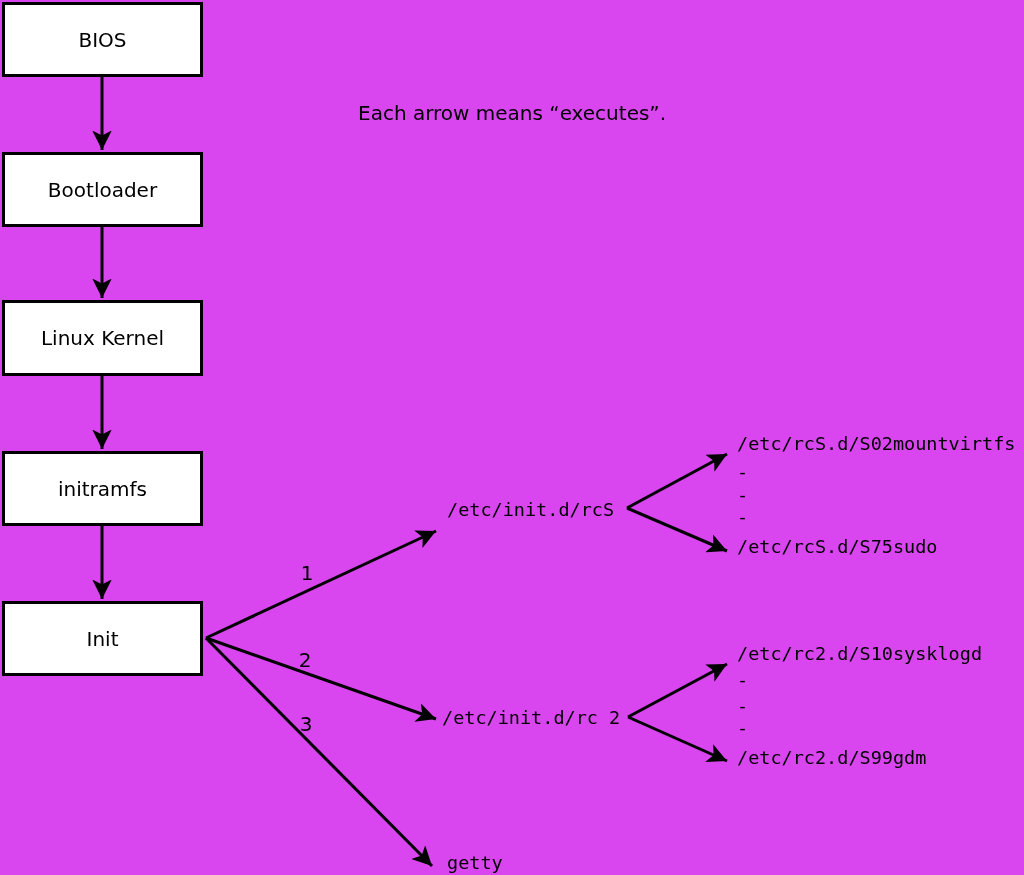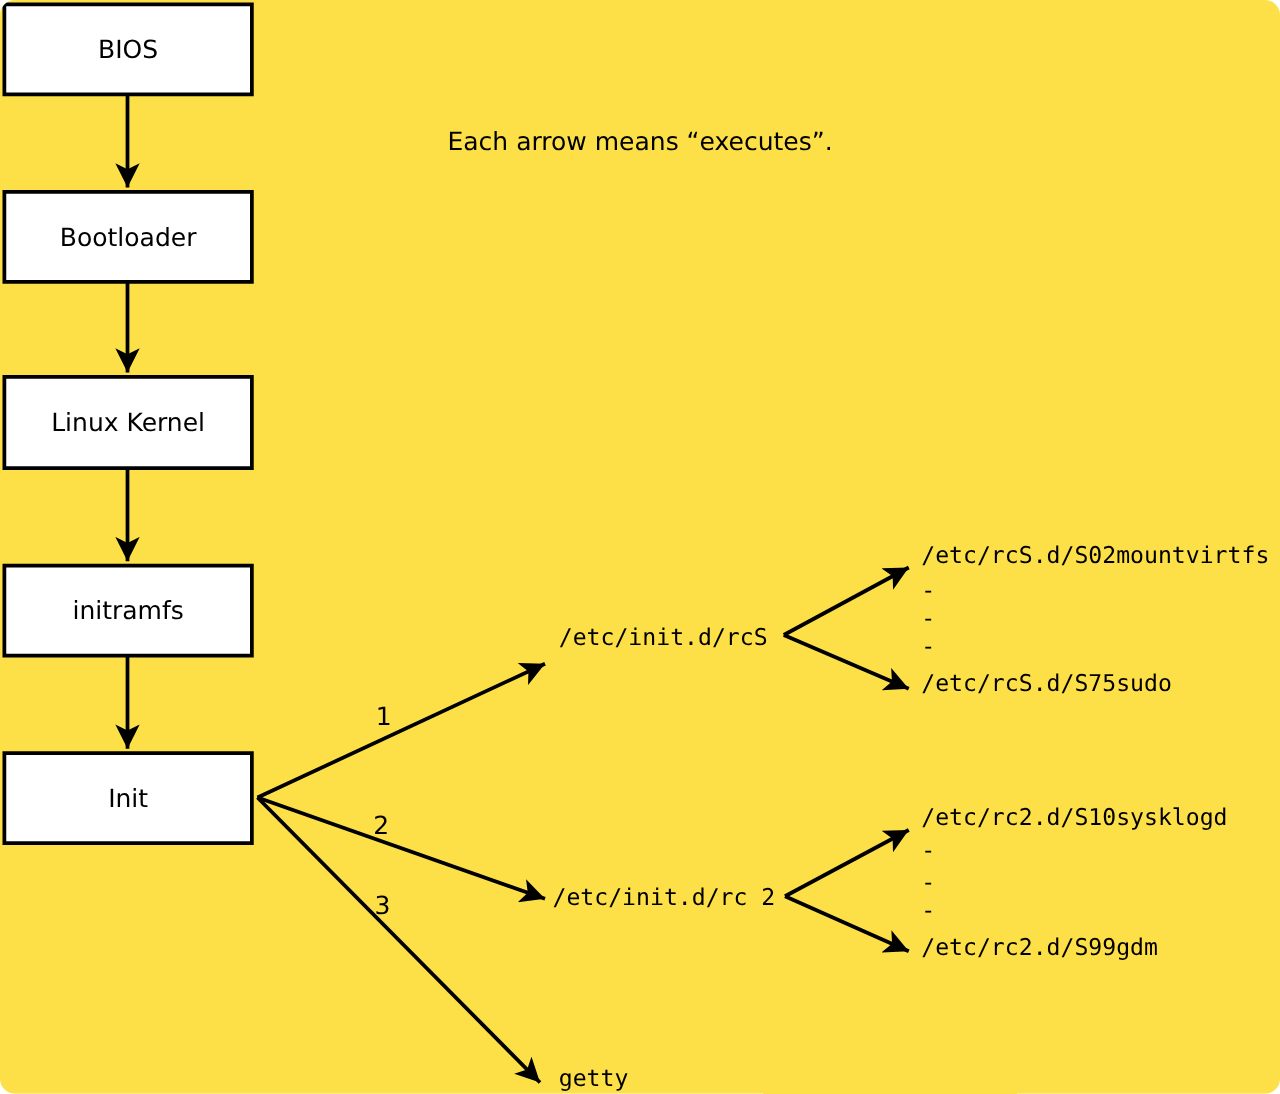--- a/index.html
+++ b/index.html
@@ -4,23 +4,22 @@
 <style>
   html, body {
     margin: 0;
     padding: 0;
     background: #ffffff;
   }
   .canvas {
     position: relative;
     width: 1024px;
     height: 875px;
-    background: #fde047;
+    background: #d946ef;
     overflow: hidden;
-    border-radius: 12px;
   }
   svg { display: block; }
   .box {
     fill: #ffffff;
     stroke: #000000;
     stroke-width: 3;
   }
   .edge {
     stroke: #000000;
     stroke-width: 3;

